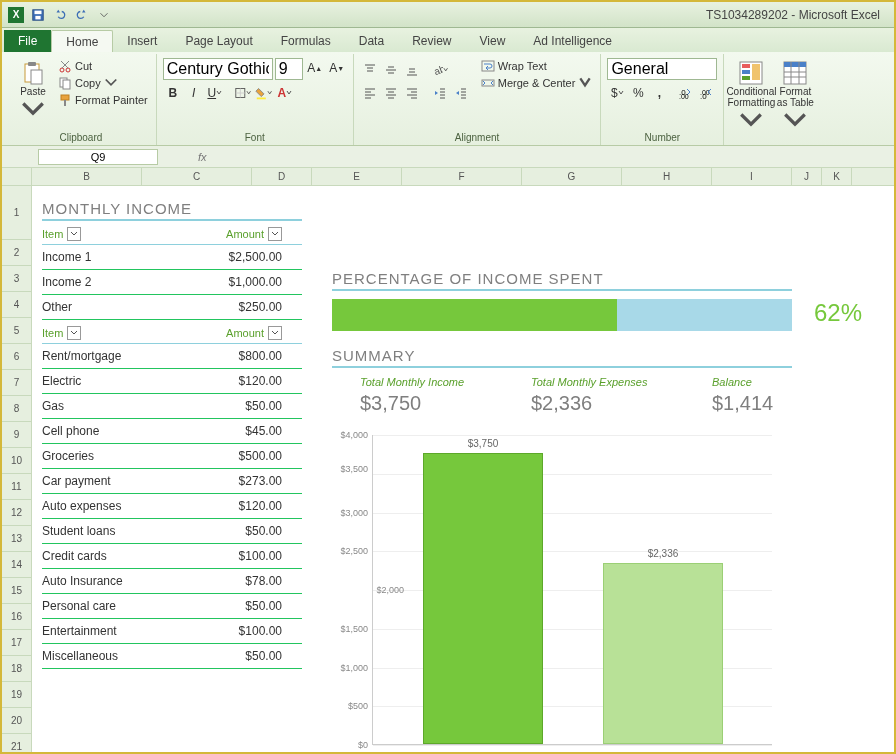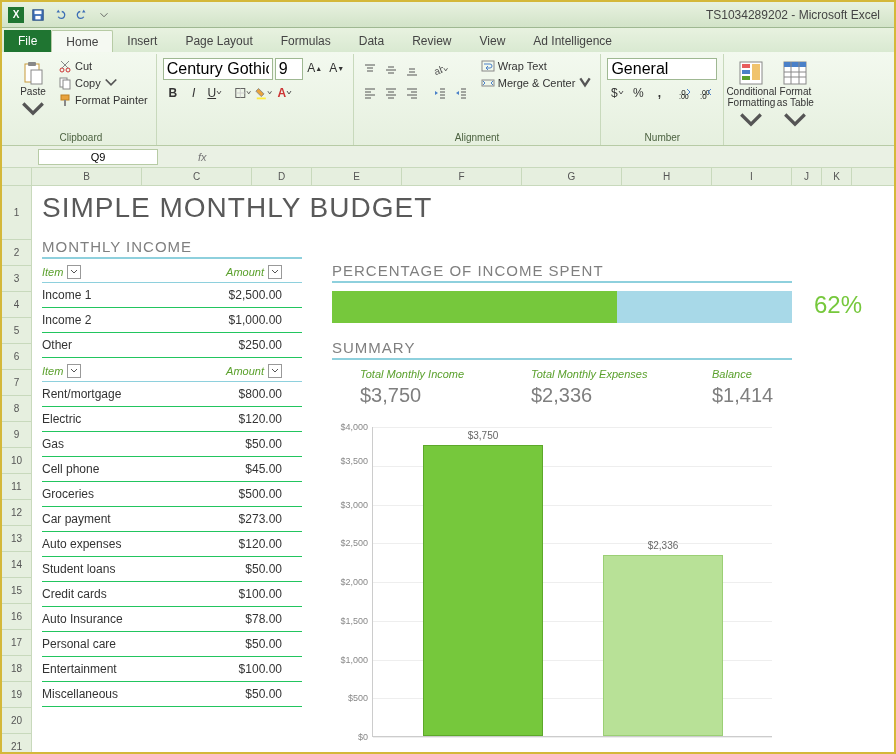--- a/index.html
+++ b/index.html
@@ -33,21 +33,21 @@
 .rowhdrs { width: 30px; background: #e6efdf; border-right: 1px solid #c8d9bc; }
 .rowhdr { height: 26px; border-bottom: 1px solid #c8d9bc; display: flex; align-items: center; justify-content: center; font-size: 10px; color: #555; }
 .rowhdr.r1 { height: 54px; }
 .grid { flex: 1; position: relative; }
 .colhdrs { height: 18px; background: #e6efdf; border-bottom: 1px solid #c8d9bc; display: flex; }
 .colhdr { border-right: 1px solid #c8d9bc; display: flex; align-items: center; justify-content: center; font-size: 10px; color: #555; }
 .content { position: relative; padding-left: 10px; }
 .title { font-family: "Century Gothic", sans-serif; font-size: 28px; font-weight: 300; color: #595959; letter-spacing: 1px; margin-top: 6px; }
 .section-h { font-family: "Century Gothic", sans-serif; font-size: 15px; color: #7f7f7f; letter-spacing: 1px; border-bottom: 2px solid #8ed0dd; padding-bottom: 2px; margin-top: 14px; }
 .tbl-hdr { display: flex; margin-top: 6px; border-bottom: 1px solid #8ed0dd; padding-bottom: 3px; }
-.tbl-hdr .c { font-style: italic; color: #5aa02c; font-size: 11px; display: flex; align-items: center; }
+.tbl-hdr .c { color: #5aa02c; font-size: 11px; display: flex; align-items: center; }
 .tbl-hdr .filter { width: 14px; height: 14px; border: 1px solid #999; margin-left: 4px; display: flex; align-items: center; justify-content: center; }
 .tbl-row { display: flex; padding: 5px 0; border-bottom: 1px solid #22c55e; font-size: 12px; color: #333; }
 .left-col { width: 260px; }
 .right-col { position: absolute; left: 300px; top: 56px; width: 460px; }
 .pct-bar { height: 32px; background: #a8d9e8; position: relative; margin-top: 8px; }
 .pct-fill { height: 100%; background: #76c83c; }
 .pct-txt { position: absolute; right: -70px; top: 0; color: #76c83c; font-size: 24px; }
 .summary-row { display: flex; gap: 21px; margin-top: 8px; margin-left: 28px; }
 .summary-cell .lbl { font-style: italic; color: #5aa02c; font-size: 11px; }
 .summary-cell .val { font-size: 20px; color: #7f7f7f; margin-top: 4px; font-family: "Century Gothic", sans-serif; }
@@ -194,20 +194,21 @@
             </div>
           <div class="sq">
               <span style="color:#c33"><b>A</b></span>
               <svg width="6" height="6" viewBox="0 0 6 6">
                 <path d="M1 1 L3 4 L5 1" fill="none" stroke="#555"></path>
               </svg>
             </div>
         </div>
       </div>
     </div>
+    <div class="label">Font</div>
   </div>
 
   <div class="rgroup">
     <div class="body">
       <div class="vcol">
         <div class="row-btns">
           <div class="sq">
               <svg width="14" height="14">
                 <line x1="2" y1="2" x2="12" y2="2" stroke="#555"></line>
                 <line x1="4" y1="5" x2="10" y2="5" stroke="#555"></line>
@@ -413,21 +414,20 @@
         <div class="colhdr" style="width: 60px;">D</div>
         <div class="colhdr" style="width: 90px;">E</div>
         <div class="colhdr" style="width: 120px;">F</div>
         <div class="colhdr" style="width: 100px;">G</div>
         <div class="colhdr" style="width: 90px;">H</div>
         <div class="colhdr" style="width: 80px;">I</div>
         <div class="colhdr" style="width: 30px;">J</div>
         <div class="colhdr" style="width: 30px;">K</div>
       </div>
     <div class="content">
-      <div class="title">SIMPLE MONTHLY BUDGET</div>
 
       <div class="left-col">
         <div class="section-h">MONTHLY INCOME</div>
         <div class="tbl-hdr">
           <div class="c" style="width:140px">
               <span>Item</span>
               <div class="filter">
                 <svg width="8" height="8">
                   <path d="M1 2 L4 5 L7 2" fill="none" stroke="#555"></path>
                 </svg>
@@ -557,21 +557,21 @@
         <div class="chart-area" id="chart-area">
             <div class="grid-line" style="top: 310px;"></div>
             <div class="y-tick" style="top: 310px;">$0</div>
             <div class="grid-line" style="top: 271.25px;"></div>
             <div class="y-tick" style="top: 271.25px;">$500</div>
             <div class="grid-line" style="top: 232.5px;"></div>
             <div class="y-tick" style="top: 232.5px;">$1,000</div>
             <div class="grid-line" style="top: 193.75px;"></div>
             <div class="y-tick" style="top: 193.75px;">$1,500</div>
             <div class="grid-line" style="top: 155px;"></div>
-            <div class="y-tick" style="top: 155px;">$2,000</div>
+            <div class="y-tick" style="top: 155px; margin-left: 36px;">$2,000</div>
             <div class="grid-line" style="top: 116.25px;"></div>
             <div class="y-tick" style="top: 116.25px;">$2,500</div>
             <div class="grid-line" style="top: 77.5px;"></div>
             <div class="y-tick" style="top: 77.5px;">$3,000</div>
             <div class="grid-line" style="top: 38.75px;"></div>
             <div class="y-tick" style="top: 34px;">$3,500</div>
             <div class="grid-line" style="top: 0px;"></div>
             <div class="y-tick" style="top: 0px;">$4,000</div>
             <div class="bar income" style="left: 50px; height: 290.625px;">
               <div class="bar-label">$3,750</div>

